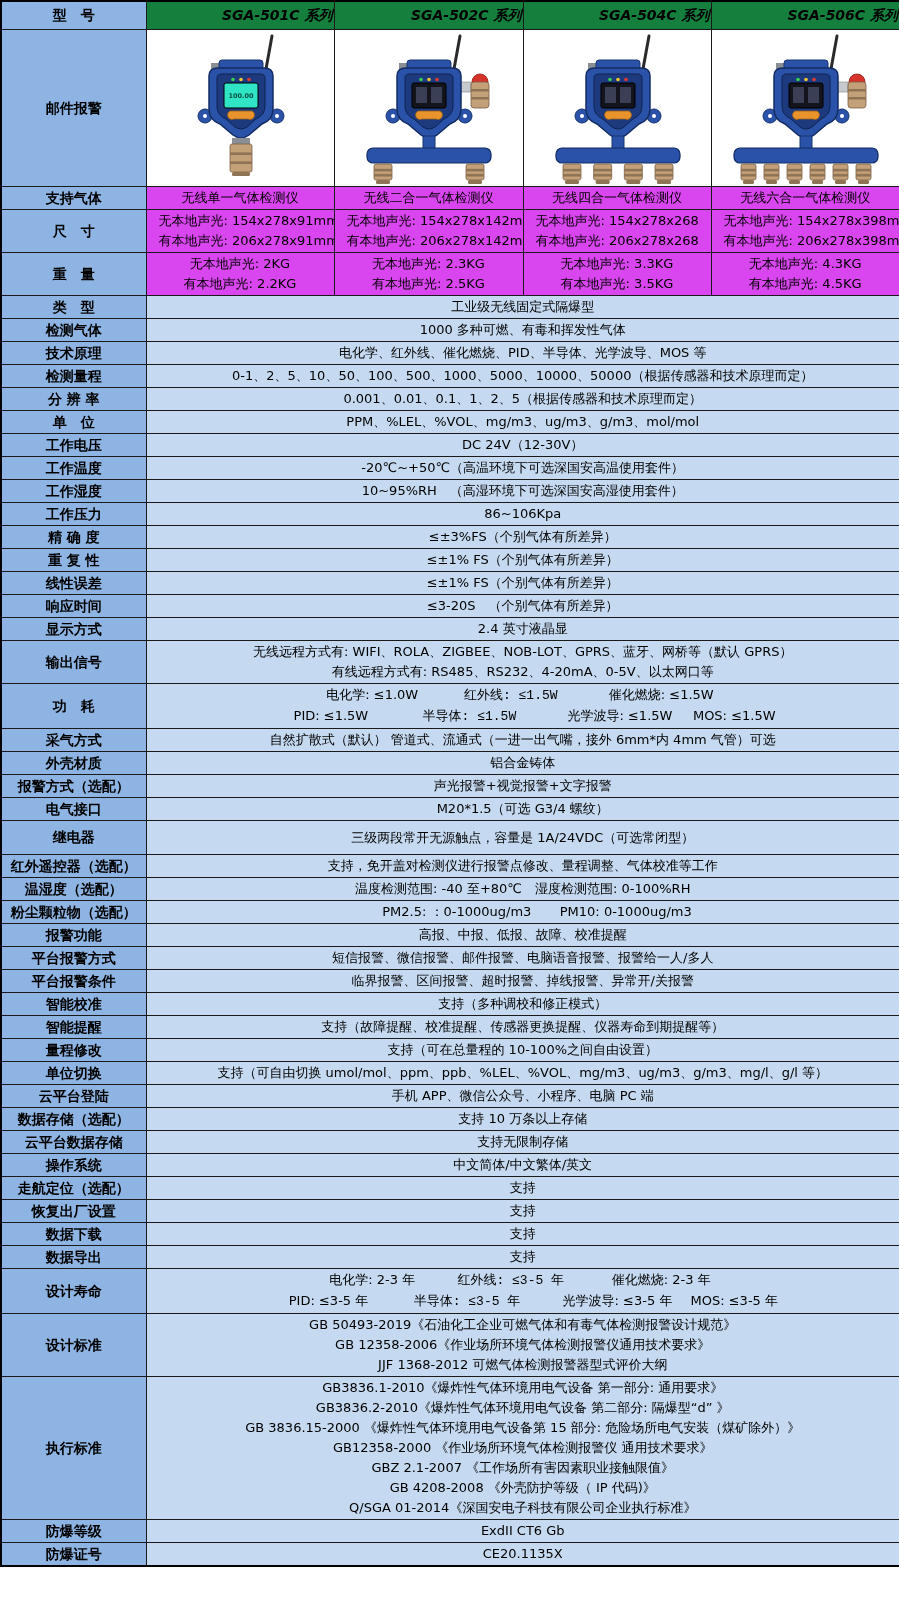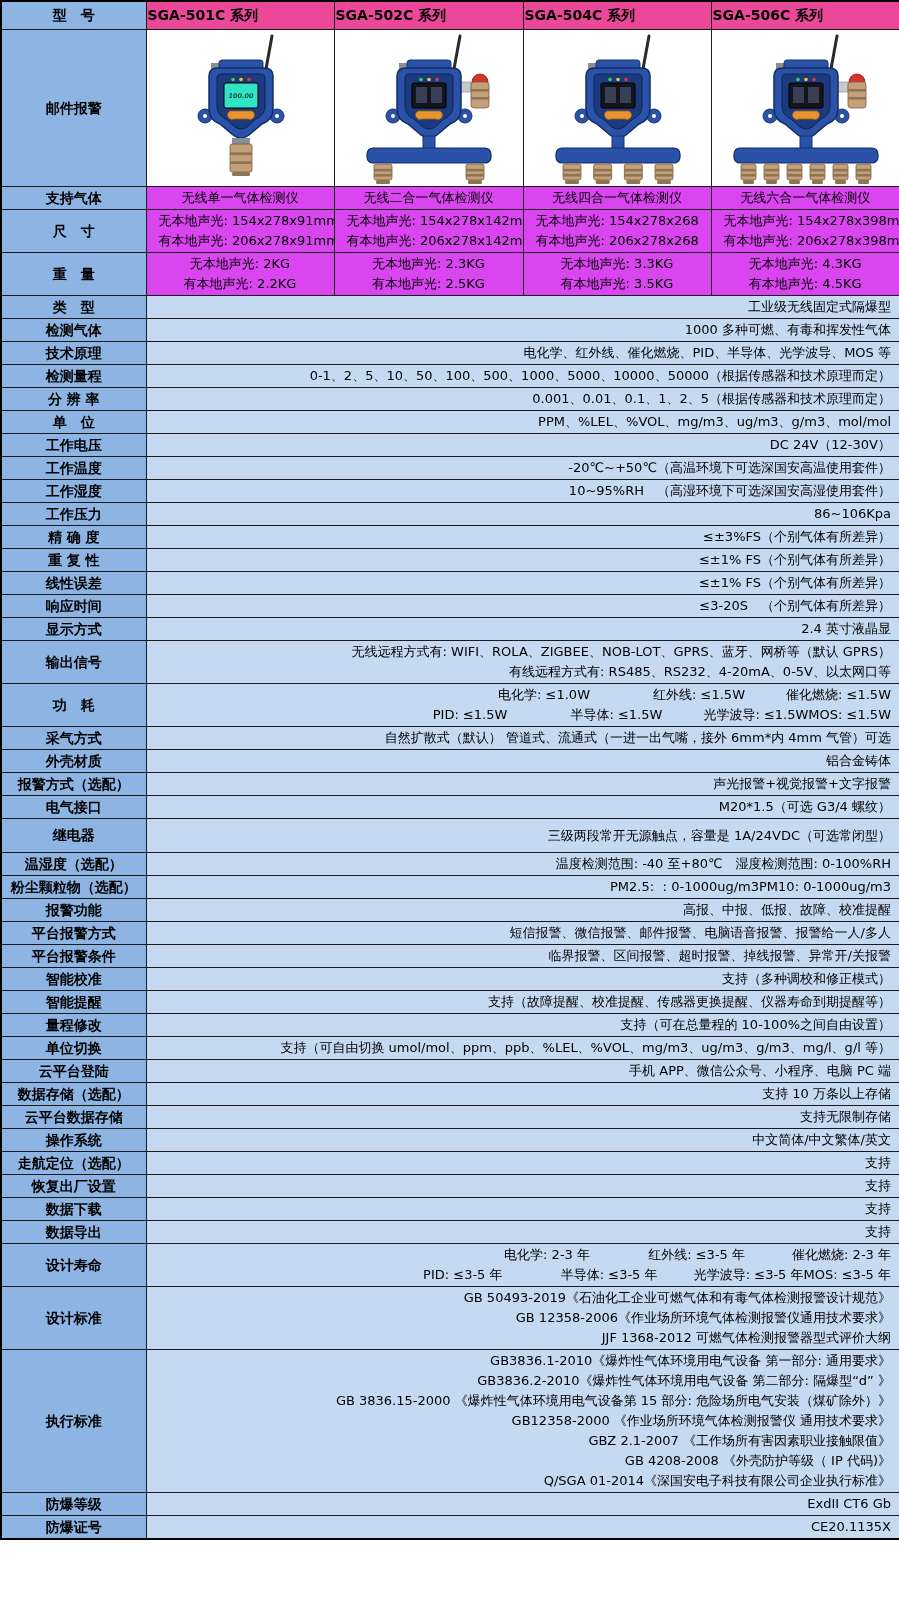--- a/index.html
+++ b/index.html
@@ -1,29 +1,29 @@
 <!DOCTYPE html>
 <html><head>
 <meta charset="utf-8">
 <style>
   html,body{margin:0;padding:0;background:#fff;}
   body{width:899px;font-family:"DejaVu Sans","Liberation Sans",sans-serif;color:#000;}
   table.spec{border-collapse:collapse;table-layout:fixed;width:899px;border:2px solid #000;}
   td{border:1.5px solid #1a1a1a;overflow:hidden;vertical-align:middle;}
   td.label{background:#8DB4E2;text-align:center;font-weight:bold;font-size:14px;padding:1px 8px;line-height:19px;}
-  td.model{background:#ec4899;text-align:left;font-weight:bold;font-size:14px;height:25px;}
-  td.imgcell{background:#FFFFFF;height:156px;padding:0;text-align:left;font-style:italic;}
-  td.value{background:#C5D9F1;font-size:13px;text-align:right;padding:1px 8px 1px 8px;}
+  td.model{background:#15803d;text-align:right;font-weight:bold;font-size:14px;height:25px;font-style:italic;}
+  td.imgcell{background:#FFFFFF;height:156px;padding:0;text-align:left;}
+  td.value{background:#C5D9F1;font-size:13px;text-align:center;padding:1px 8px 1px 8px;}
   td.qcell{background:#d946ef;font-size:13px;text-align:center;padding:1px 12px;}
   td.tall{height:31px;}
   .line{line-height:20px;white-space:nowrap;}
   td.qcell .line{line-height:20px;}
   .seg{display:inline-block;}
   .segs-3 .seg:nth-child(1),.segs-4 .seg:nth-child(1){min-width:122px;}
-  .segs-3 .seg:nth-child(2),.segs-4 .seg:nth-child(2){min-width:155px;}
+  .segs-3 .seg:nth-child(2),.segs-4 .seg:nth-child(2){min-width:155px;font-family:Liberation Mono, monospace;}
   .segs-3 .seg:nth-child(3),.segs-4 .seg:nth-child(3){min-width:146px;}
   .segs-2 .seg:nth-child(1){min-width:206px;}
   .device{width:188px;height:156px;margin:0 auto;}
 </style>
 </head>
 <body>
 
 <table class="spec">
   <colgroup>
     <col style="width:145px">
@@ -376,20 +376,26 @@
           <div class="line">M20*1.5（可选 G3/4 螺纹）</div>
         </td>
       </tr>
       <tr>
         <td class="label tall">继电器</td>
         <td colspan="4" class="value tall">
           <div class="line">三级两段常开无源触点，容量是 1A/24VDC（可选常闭型）</div>
         </td>
       </tr>
       <tr>
+        <td class="label">红外遥控器（选配）</td>
+        <td colspan="4" class="value">
+          <div class="line">支持，免开盖对检测仪进行报警点修改、量程调整、气体校准等工作</div>
+        </td>
+      </tr>
+      <tr>
         <td class="label">温湿度（选配）</td>
         <td colspan="4" class="value">
           <div class="line">温度检测范围: -40 至+80℃　湿度检测范围: 0-100%RH</div>
         </td>
       </tr>
       <tr>
         <td class="label">粉尘颗粒物（选配）</td>
         <td colspan="4" class="value">
           <div class="line segs segs-2"><span class="seg">PM2.5: ：0-1000ug/m3</span><span class="seg">PM10: 0-1000ug/m3</span></div>
         </td>

